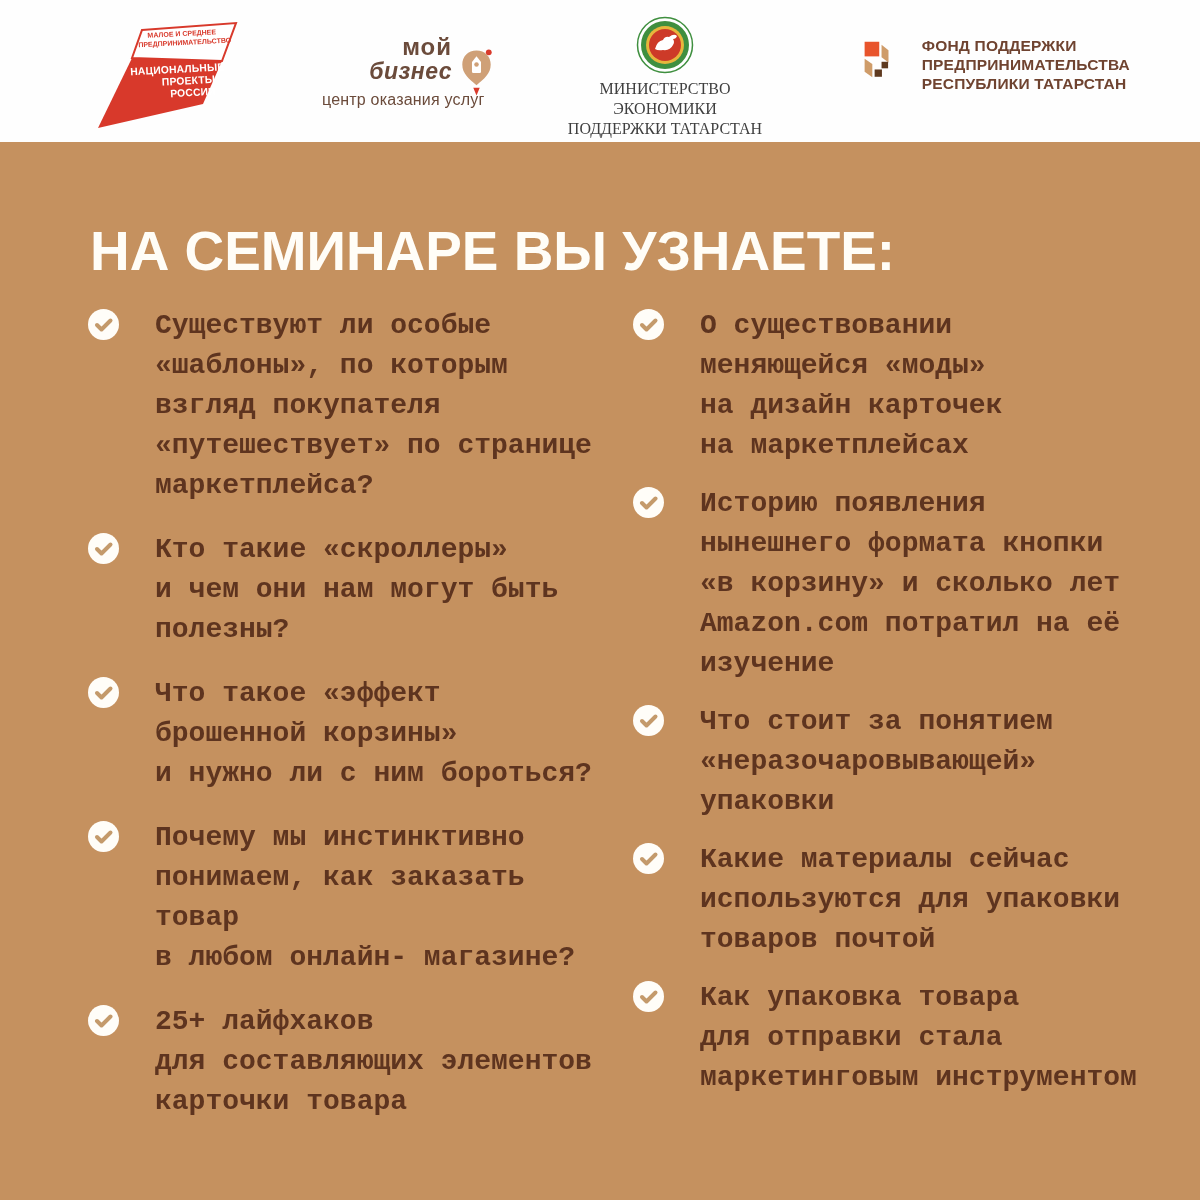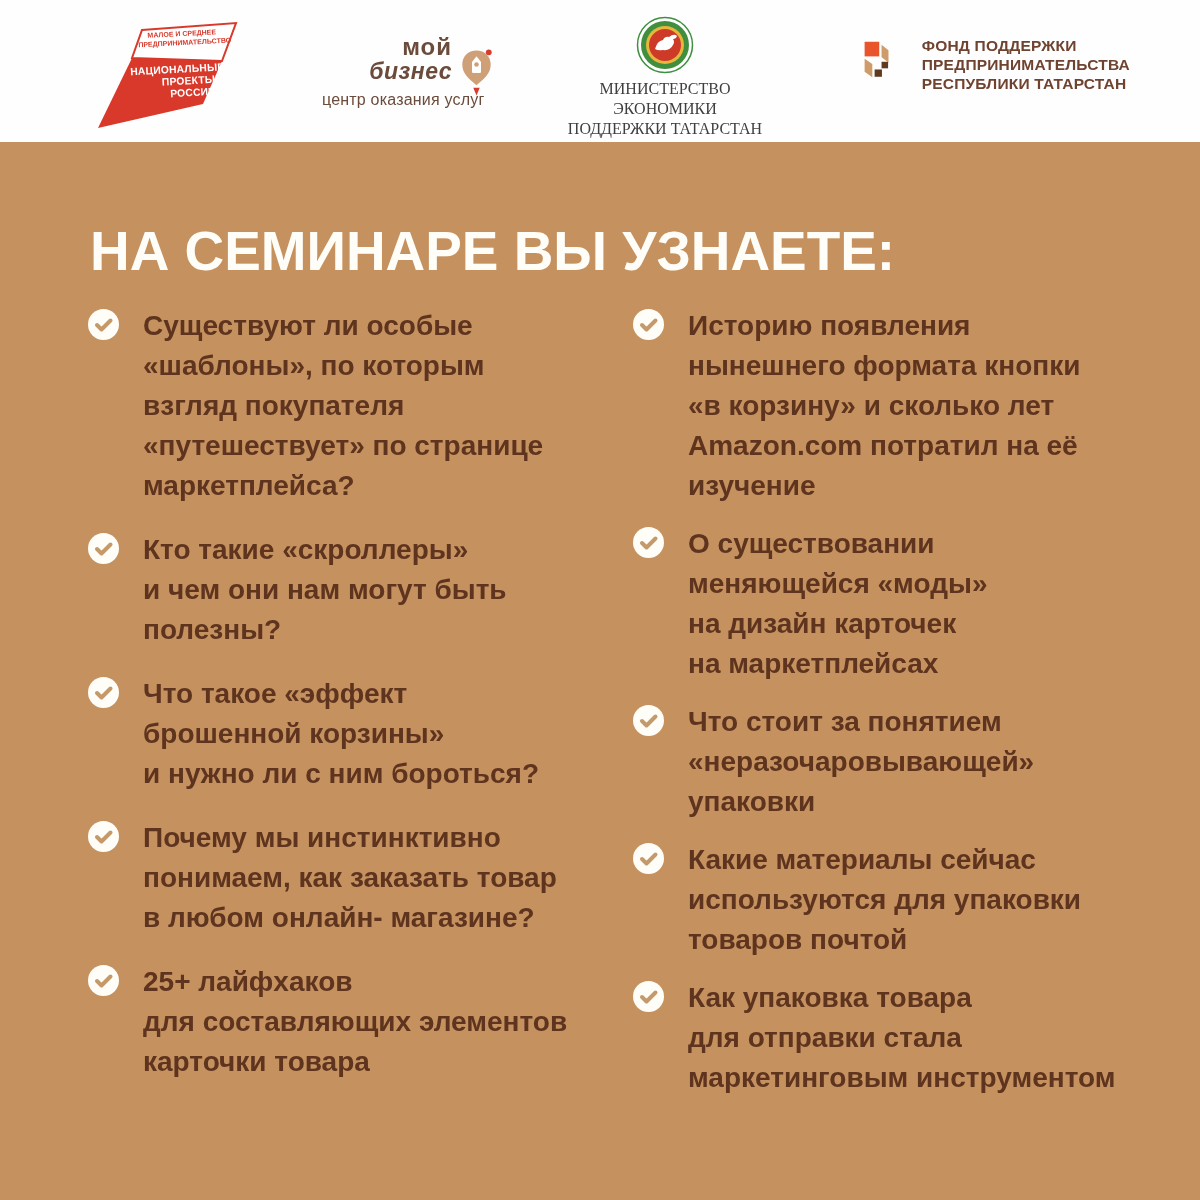--- a/index.html
+++ b/index.html
@@ -50,21 +50,21 @@
   }
   
   .page-title{
     position:absolute;left:90px;top:218px;
     font-size:56px;font-weight:800;color:#fffdf7;letter-spacing:0px;
     transform:scaleX(0.98);transform-origin:left;
   }
   .col{position:absolute;}
   .col-left{left:88px;top:306px;width:520px;}
   .col-right{left:633px;top:306px;width:530px;}
-  .item{display:flex;gap:24px;align-items:flex-start;}
+  .item{display:flex;gap:36px;align-items:flex-start;font-family:Liberation Mono, monospace;}
   .col-left .item{margin-bottom:24px;}
   .col-right .item{margin-bottom:18px;}
   .check{flex:0 0 31px;width:31px;height:31px;margin-top:3px;}
   .item-text{
     font-size:28px;font-weight:700;line-height:40px;color:#5e341f;
     white-space:pre-line;
   }
 </style>
 </head>
 <body>
@@ -183,43 +183,43 @@
 
 </div>
 
 <div class="col col-right">
 
   <div class="item">
     <span class="check"><svg width="31" height="31" viewBox="0 0 31 31">
           <circle cx="15.5" cy="15.5" r="15.5" fill="#fffdf8"></circle>
           <path d="M9 16 l4.5 4.5 L22.5 11.5" fill="none" stroke="#c49a6b" stroke-width="4" stroke-linecap="round" stroke-linejoin="round"></path>
         </svg></span>
+    <div class="item-text">О существовании
+меняющейся «моды»
+на дизайн карточек
+на маркетплейсах</div>
+  </div>
+
+  <div class="item">
+    <span class="check"><svg width="31" height="31" viewBox="0 0 31 31">
+          <circle cx="15.5" cy="15.5" r="15.5" fill="#fffdf8"></circle>
+          <path d="M9 16 l4.5 4.5 L22.5 11.5" fill="none" stroke="#c49a6b" stroke-width="4" stroke-linecap="round" stroke-linejoin="round"></path>
+        </svg></span>
     <div class="item-text">Историю появления
 нынешнего формата кнопки
 «в корзину» и сколько лет
 Amazon.com потратил на её
 изучение</div>
   </div>
 
   <div class="item">
     <span class="check"><svg width="31" height="31" viewBox="0 0 31 31">
           <circle cx="15.5" cy="15.5" r="15.5" fill="#fffdf8"></circle>
           <path d="M9 16 l4.5 4.5 L22.5 11.5" fill="none" stroke="#c49a6b" stroke-width="4" stroke-linecap="round" stroke-linejoin="round"></path>
         </svg></span>
-    <div class="item-text">О существовании
-меняющейся «моды»
-на дизайн карточек
-на маркетплейсах</div>
-  </div>
-
-  <div class="item">
-    <span class="check"><svg width="31" height="31" viewBox="0 0 31 31">
-          <circle cx="15.5" cy="15.5" r="15.5" fill="#fffdf8"></circle>
-          <path d="M9 16 l4.5 4.5 L22.5 11.5" fill="none" stroke="#c49a6b" stroke-width="4" stroke-linecap="round" stroke-linejoin="round"></path>
-        </svg></span>
     <div class="item-text">Что стоит за понятием
 «неразочаровывающей»
 упаковки</div>
   </div>
 
   <div class="item">
     <span class="check"><svg width="31" height="31" viewBox="0 0 31 31">
           <circle cx="15.5" cy="15.5" r="15.5" fill="#fffdf8"></circle>
           <path d="M9 16 l4.5 4.5 L22.5 11.5" fill="none" stroke="#c49a6b" stroke-width="4" stroke-linecap="round" stroke-linejoin="round"></path>
         </svg></span>

